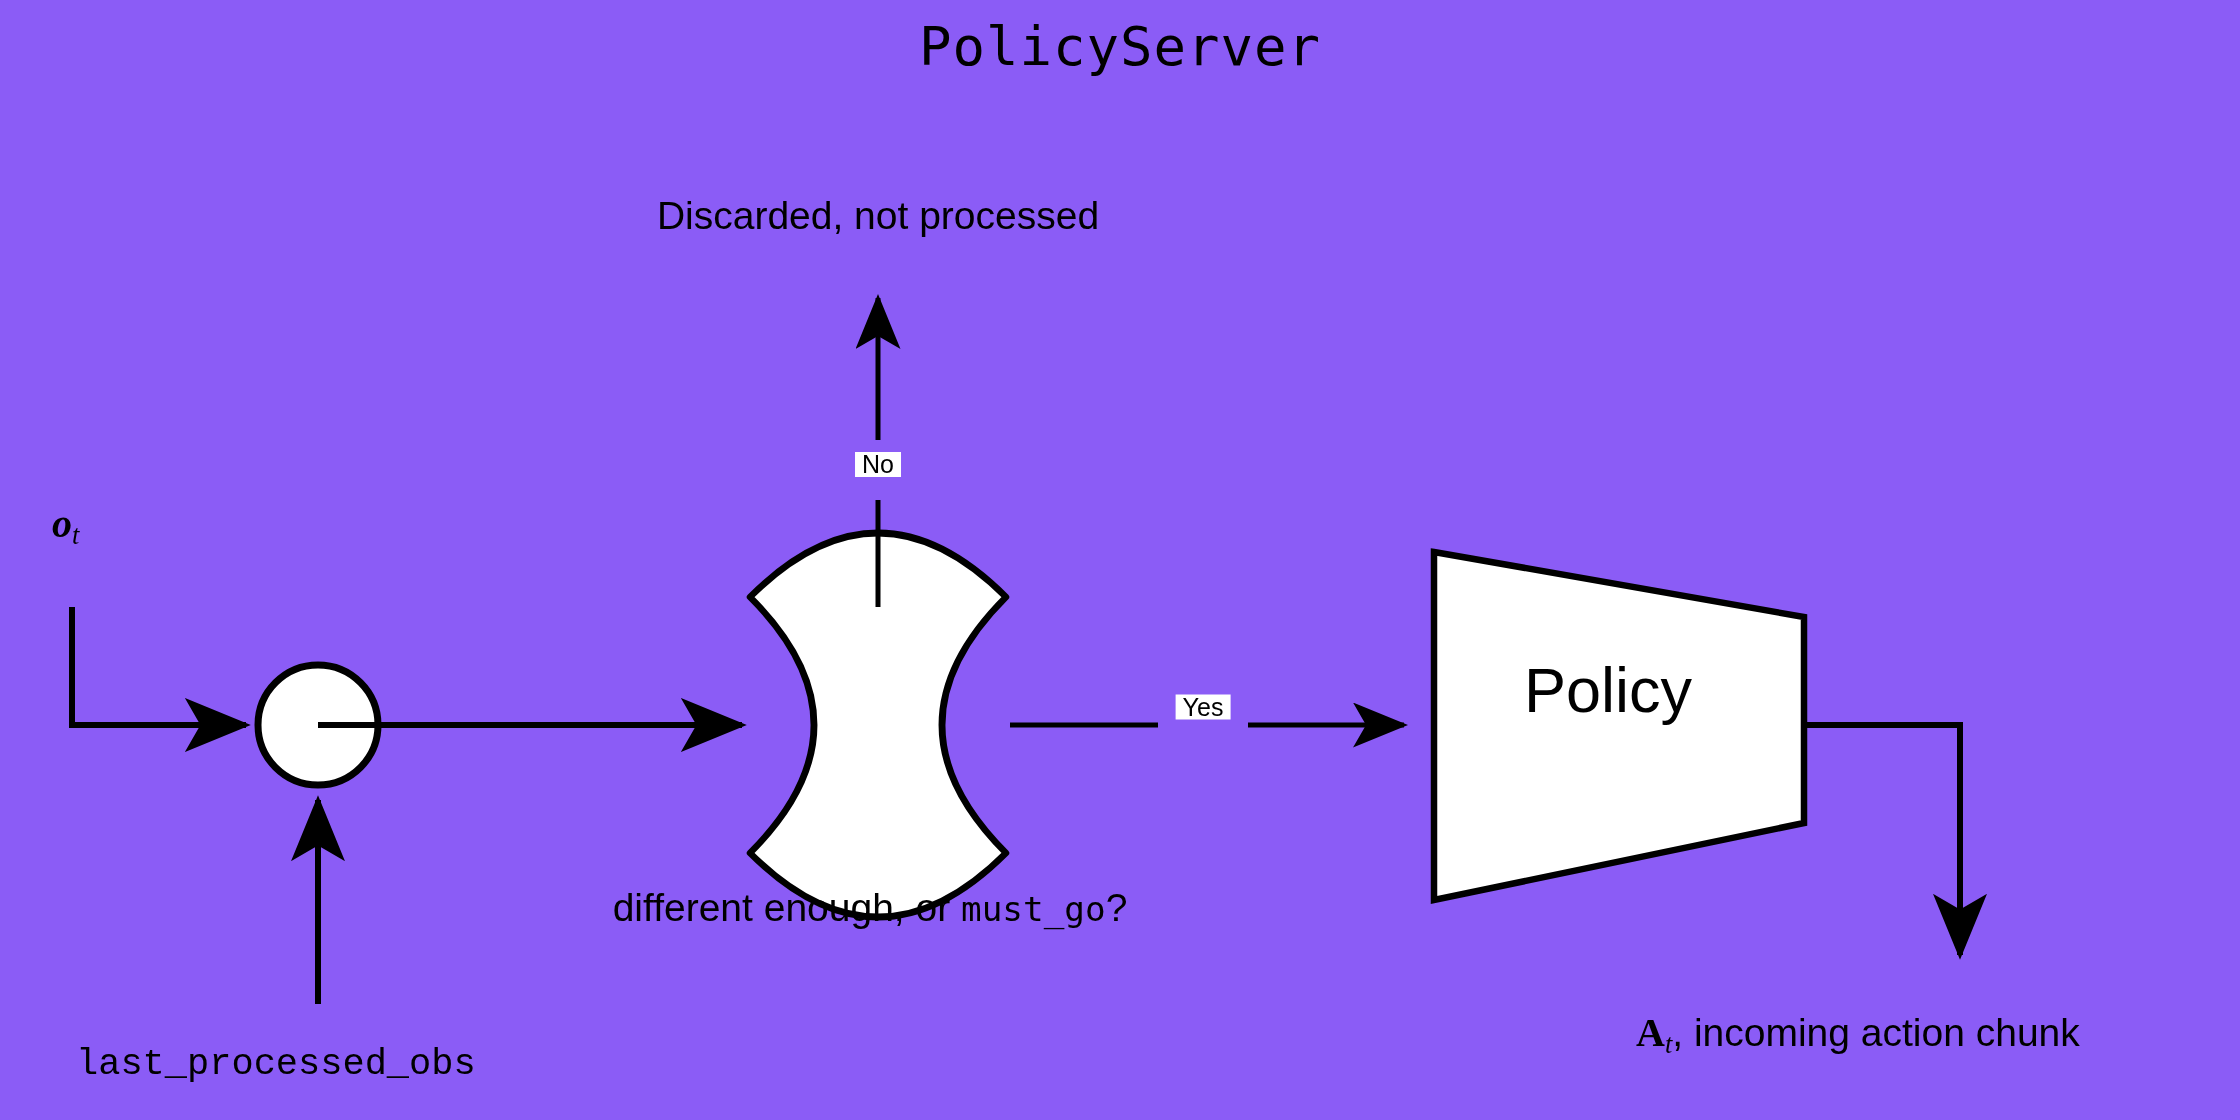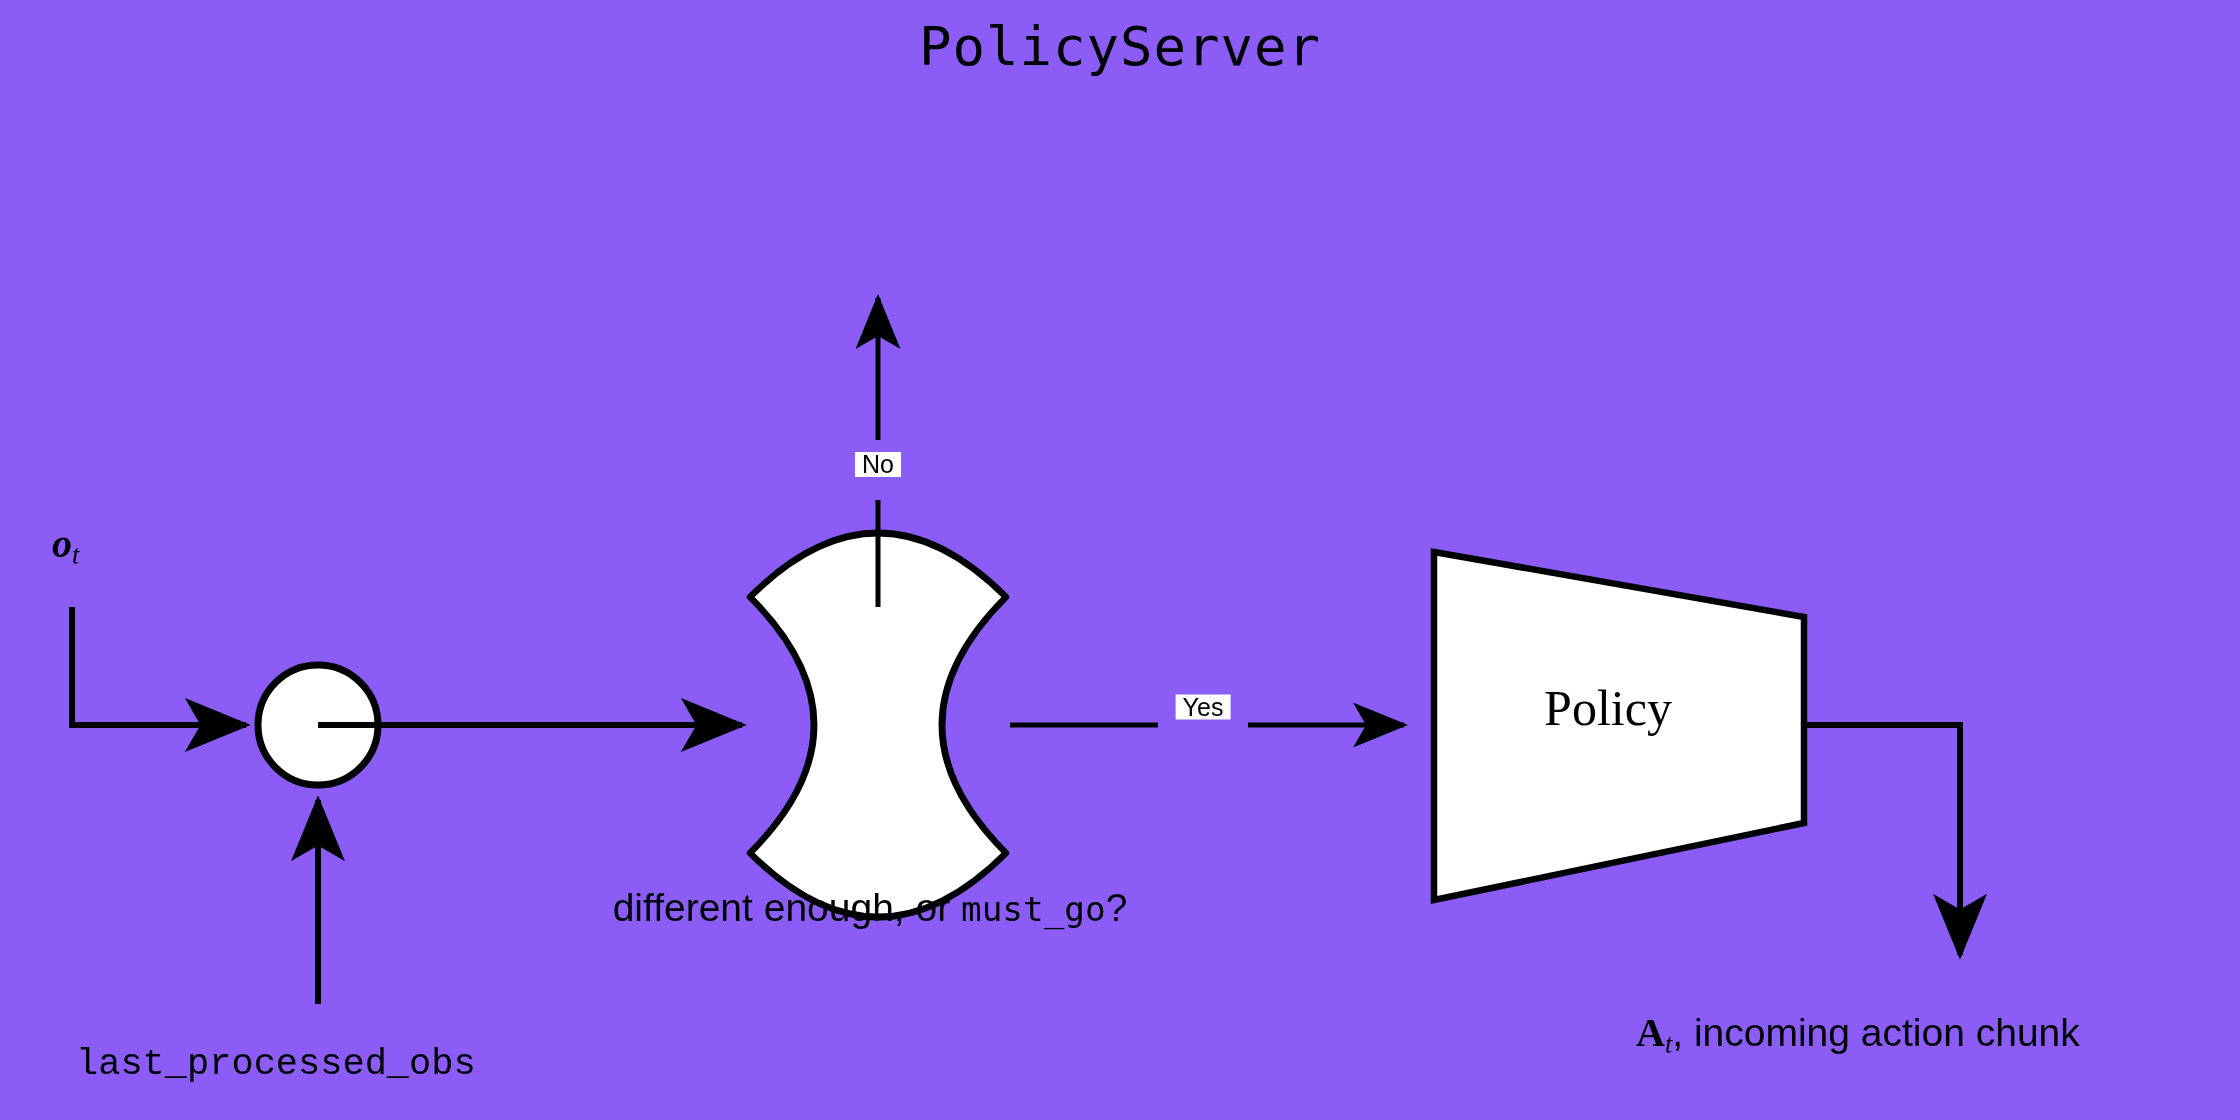--- a/index.html
+++ b/index.html
@@ -46,23 +46,22 @@
     font-size: 37px;
     margin-left: 28px;
   }
   .edge-lbl {
     font-family: "Liberation Sans", sans-serif;
     font-size: 25px;
     background: #ffffff;
     padding: 0 7px;
   }
   .node-lbl {
-    font-family: Liberation Serif, serif;
-    font-size: 50px;
-    margin-top: 18px;
+    font-family: Liberation Sans, sans-serif;
+    font-size: 63px;
   }
   .math-lbl {
     font-family: "Liberation Serif", "DejaVu Serif", serif;
     font-size: 40px;
   }
   .math-lbl .mvar {
     font-style: italic;
     font-weight: bold;
   }
   .math-lbl .mbold {
@@ -115,26 +114,27 @@
     <path d="M 1010 725 L 1158 725" fill="none" stroke="#000000" stroke-width="5"></path>
     <path d="M 1248 725 L 1404 725" fill="none" stroke="#000000" stroke-width="5" marker-end="url(#arrowhead)"></path>
 
     <path d="M 1434 552 L 1804 617 L 1804 823 L 1434 900 Z" fill="#ffffff" stroke="#000000" stroke-width="6.5" stroke-linejoin="miter"></path>
 
     <path d="M 1804 725 L 1960 725 L 1960 955" fill="none" stroke="#000000" stroke-width="6" marker-end="url(#arrowhead)"></path>
   </svg>
 
   <div class="lbl title-text" style="left:0; top:20px; width:2240px; text-align:center;">PolicyServer</div>
 
+  <div class="lbl sans-lbl" style="left:878px; top:196px; transform:translateX(-50%);">Discarded, not processed</div>
 
   <div class="lbl edge-lbl" style="left:878px; top:452px; transform:translateX(-50%);">No</div>
 
   <div class="lbl edge-lbl" style="left:1203px; top:707px; transform:translate(-50%,-50%);">Yes</div>
 
-  <div class="lbl math-lbl" style="left:52px; top:524px;">
+  <div class="lbl math-lbl" style="left:52px; top:504px;">
     <span class="mvar">o</span><span class="msub">t</span>
   </div>
 
   <div class="lbl mono-lbl" style="left:48px; top:1046px;">last_processed_obs</div>
 
   <div class="lbl mixed-lbl" style="left:870px; top:888px; transform:translateX(-50%);">
     <span>different enough, or </span><span class="code">must_go</span><span>?</span>
   </div>
 
   <div class="lbl node-lbl" style="left:1608px; top:690px; transform:translate(-50%,-50%);">Policy</div>

